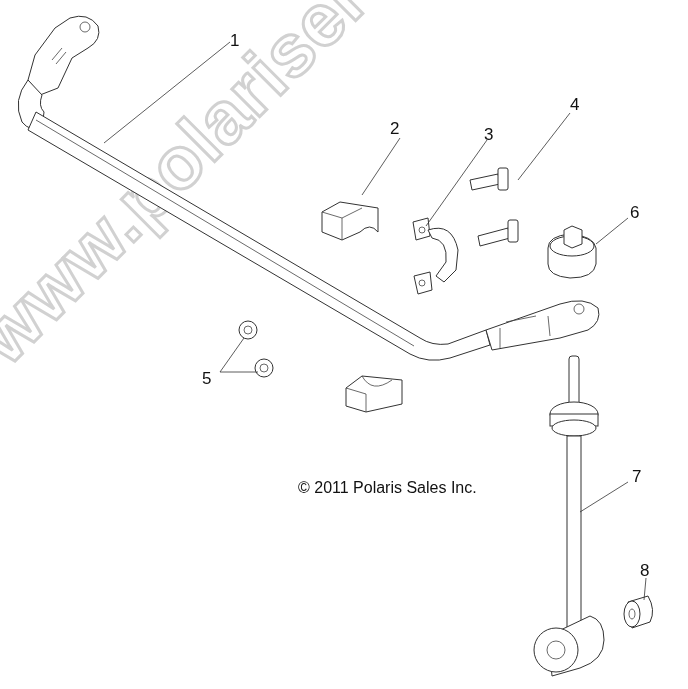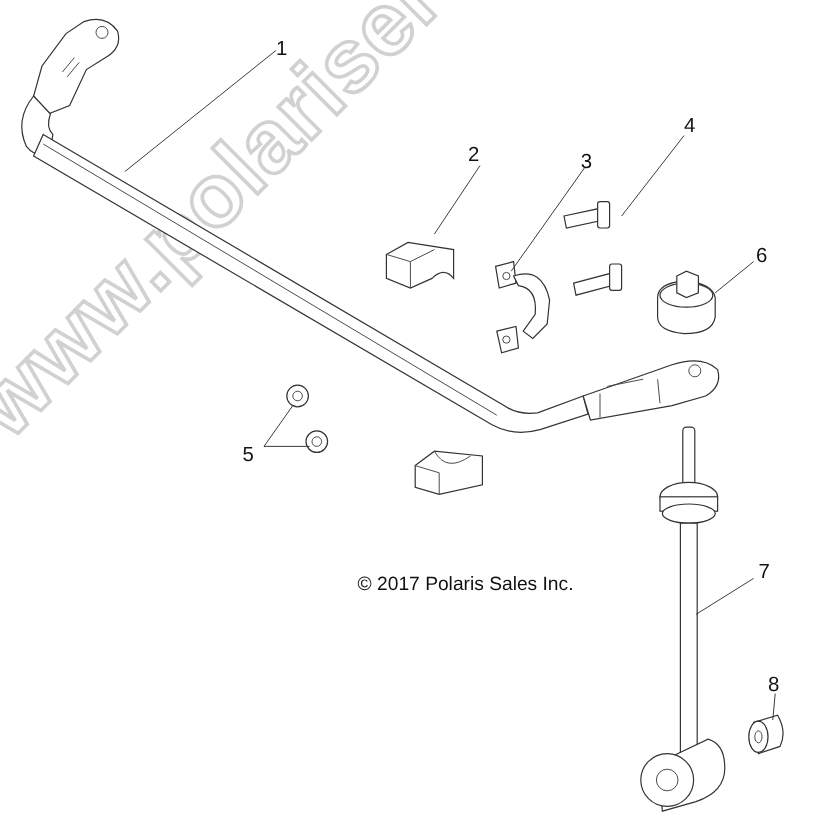--- a/index.html
+++ b/index.html
@@ -111,14 +111,14 @@
       <text class="callout" x="390" y="134">2</text>
       <text class="callout" x="484" y="140">3</text>
       <text class="callout" x="570" y="110">4</text>
       <text class="callout" x="202" y="384">5</text>
       <text class="callout" x="630" y="218">6</text>
       <text class="callout" x="632" y="482">7</text>
       <text class="callout" x="640" y="576">8</text>
     </g>
   </svg>
 
-  <div class="copyright">© 2017 Polaris Sales Inc.</div>
+  <div class="copyright">© 2011 Polaris Sales Inc.</div>
 </div>
 
 </body></html>

